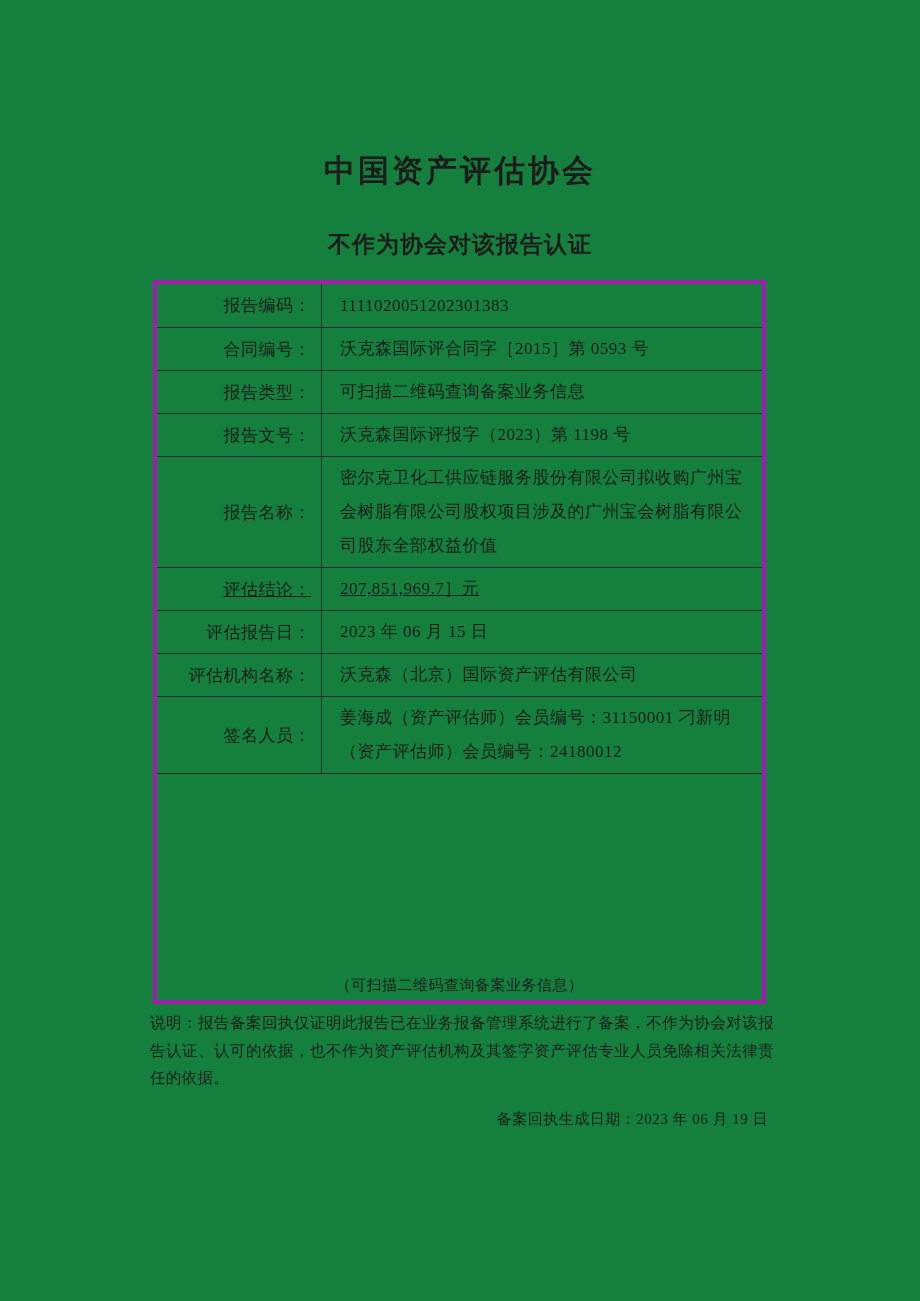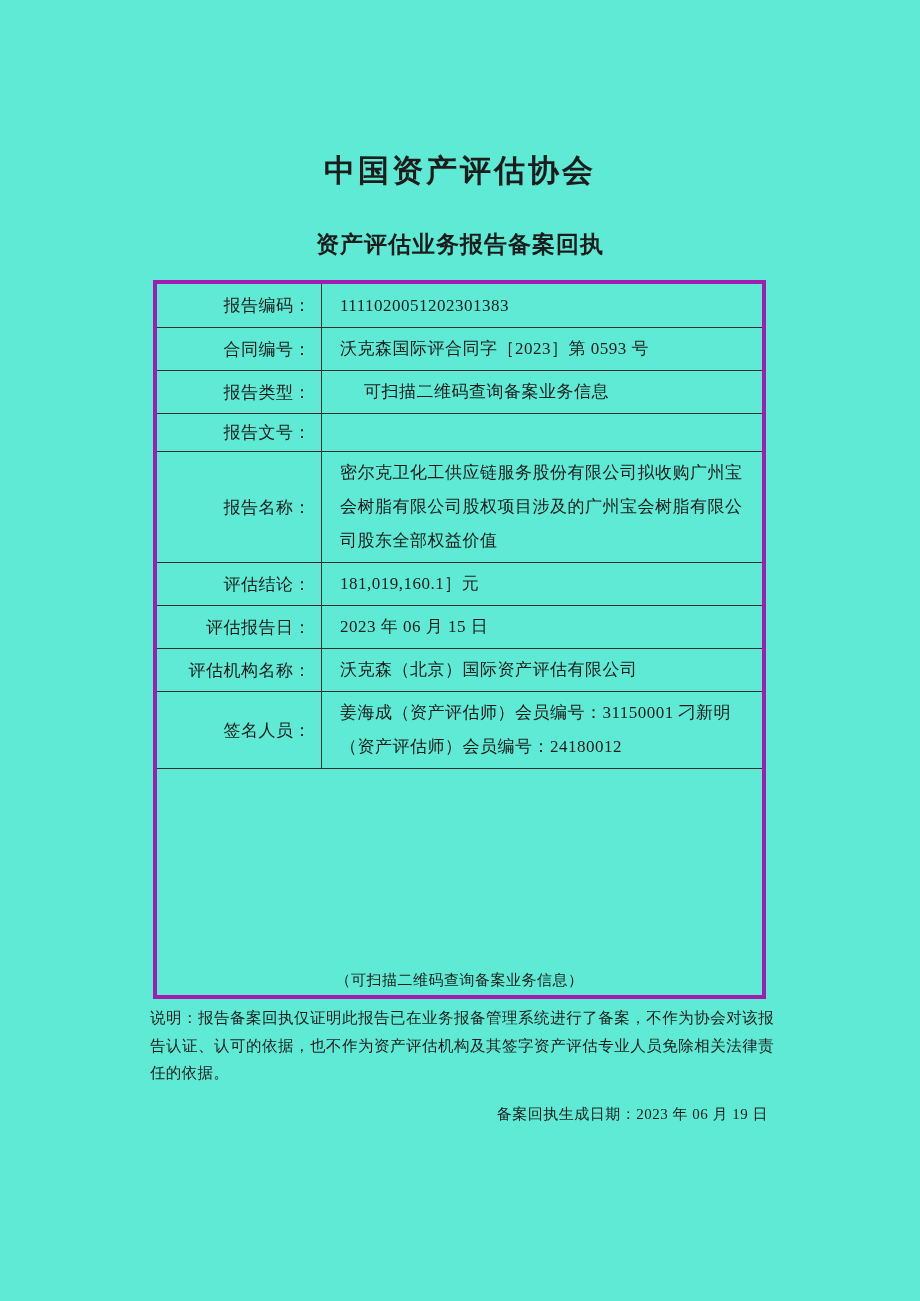--- a/index.html
+++ b/index.html
@@ -9,21 +9,21 @@
   }
   body {
     width: 920px; height: 1301px;
     font-family: "Liberation Serif", "DejaVu Serif", serif;
     color: #1c1c1c;
     overflow: hidden;
   }
   .page {
     position: relative;
     width: 920px; height: 1301px;
-    background: #5eead4;
+    background: #15803d;
   }
   .doc-title {
     margin: 0;
     padding-top: 150px;
     text-align: center;
     font-size: 31px;
     font-weight: 700;
     letter-spacing: 3px;
   }
   .doc-subtitle {
@@ -58,24 +58,24 @@
     flex: 1 1 auto;
     display: flex;
     align-items: center;
     padding: 4px 8px 4px 18px;
     font-size: 17px;
     line-height: 2;
     letter-spacing: 0.5px;
   }
   .r1 { min-height: 44px; }
   .r2 { min-height: 41px; }
-  .r3 { min-height: 37px; gap: 24px; }
+  .r3 { min-height: 37px; }
   .r4 { min-height: 38px; font-family: Liberation Serif, serif; }
   .r5 { min-height: 104px; }
-  .r6 { min-height: 37px; }
+  .r6 { min-height: 37px; text-decoration: underline; }
   .r7 { min-height: 37px; }
   .r8 { min-height: 40px; }
   .r9 { min-height: 70px; }
   .qr-row {
     min-height: 226px;
     display: flex;
     align-items: flex-end;
     justify-content: center;
     padding-bottom: 5px;
   }
@@ -98,51 +98,52 @@
     font-size: 15px;
     letter-spacing: 0.5px;
   }
 </style>
 </head>
 <body>
 
 <div class="page">
 
   <h1 class="doc-title">中国资产评估协会</h1>
-  <h2 class="doc-subtitle">资产评估业务报告备案回执</h2>
+  <h2 class="doc-subtitle">不作为协会对该报告认证</h2>
 
   <div class="filing-table">
 
     <div class="trow r1">
       <div class="cell-label">报告编码：</div>
       <div class="cell-value">1111020051202301383</div>
     </div>
 
     <div class="trow r2">
       <div class="cell-label">合同编号：</div>
-      <div class="cell-value">沃克森国际评合同字［2023］第 0593 号</div>
+      <div class="cell-value">沃克森国际评合同字［2015］第 0593 号</div>
     </div>
 
     <div class="trow r3">
       <div class="cell-label">报告类型：</div>
       <div class="cell-value">可扫描二维码查询备案业务信息</div>
     </div>
 
     <div class="trow r4">
       <div class="cell-label">报告文号：</div>
+      <div class="cell-value">沃克森国际评报字（2023）第 1198 号</div>
     </div>
 
     <div class="trow r5">
       <div class="cell-label">报告名称：</div>
       <div class="cell-value">密尔克卫化工供应链服务股份有限公司拟收购广州宝会树脂有限公司股权项目涉及的广州宝会树脂有限公司股东全部权益价值</div>
     </div>
 
     <div class="trow r6">
       <div class="cell-label">评估结论：</div>
-      <div class="cell-value">181,019,160.1］元</div>
+      <div class="cell-value">207,851,969.7］元</div>
     </div>
 
     <div class="trow r7">
       <div class="cell-label">评估报告日：</div>
       <div class="cell-value">2023 年 06 月 15 日</div>
     </div>
 
     <div class="trow r8">
       <div class="cell-label">评估机构名称：</div>
       <div class="cell-value">沃克森（北京）国际资产评估有限公司</div>

